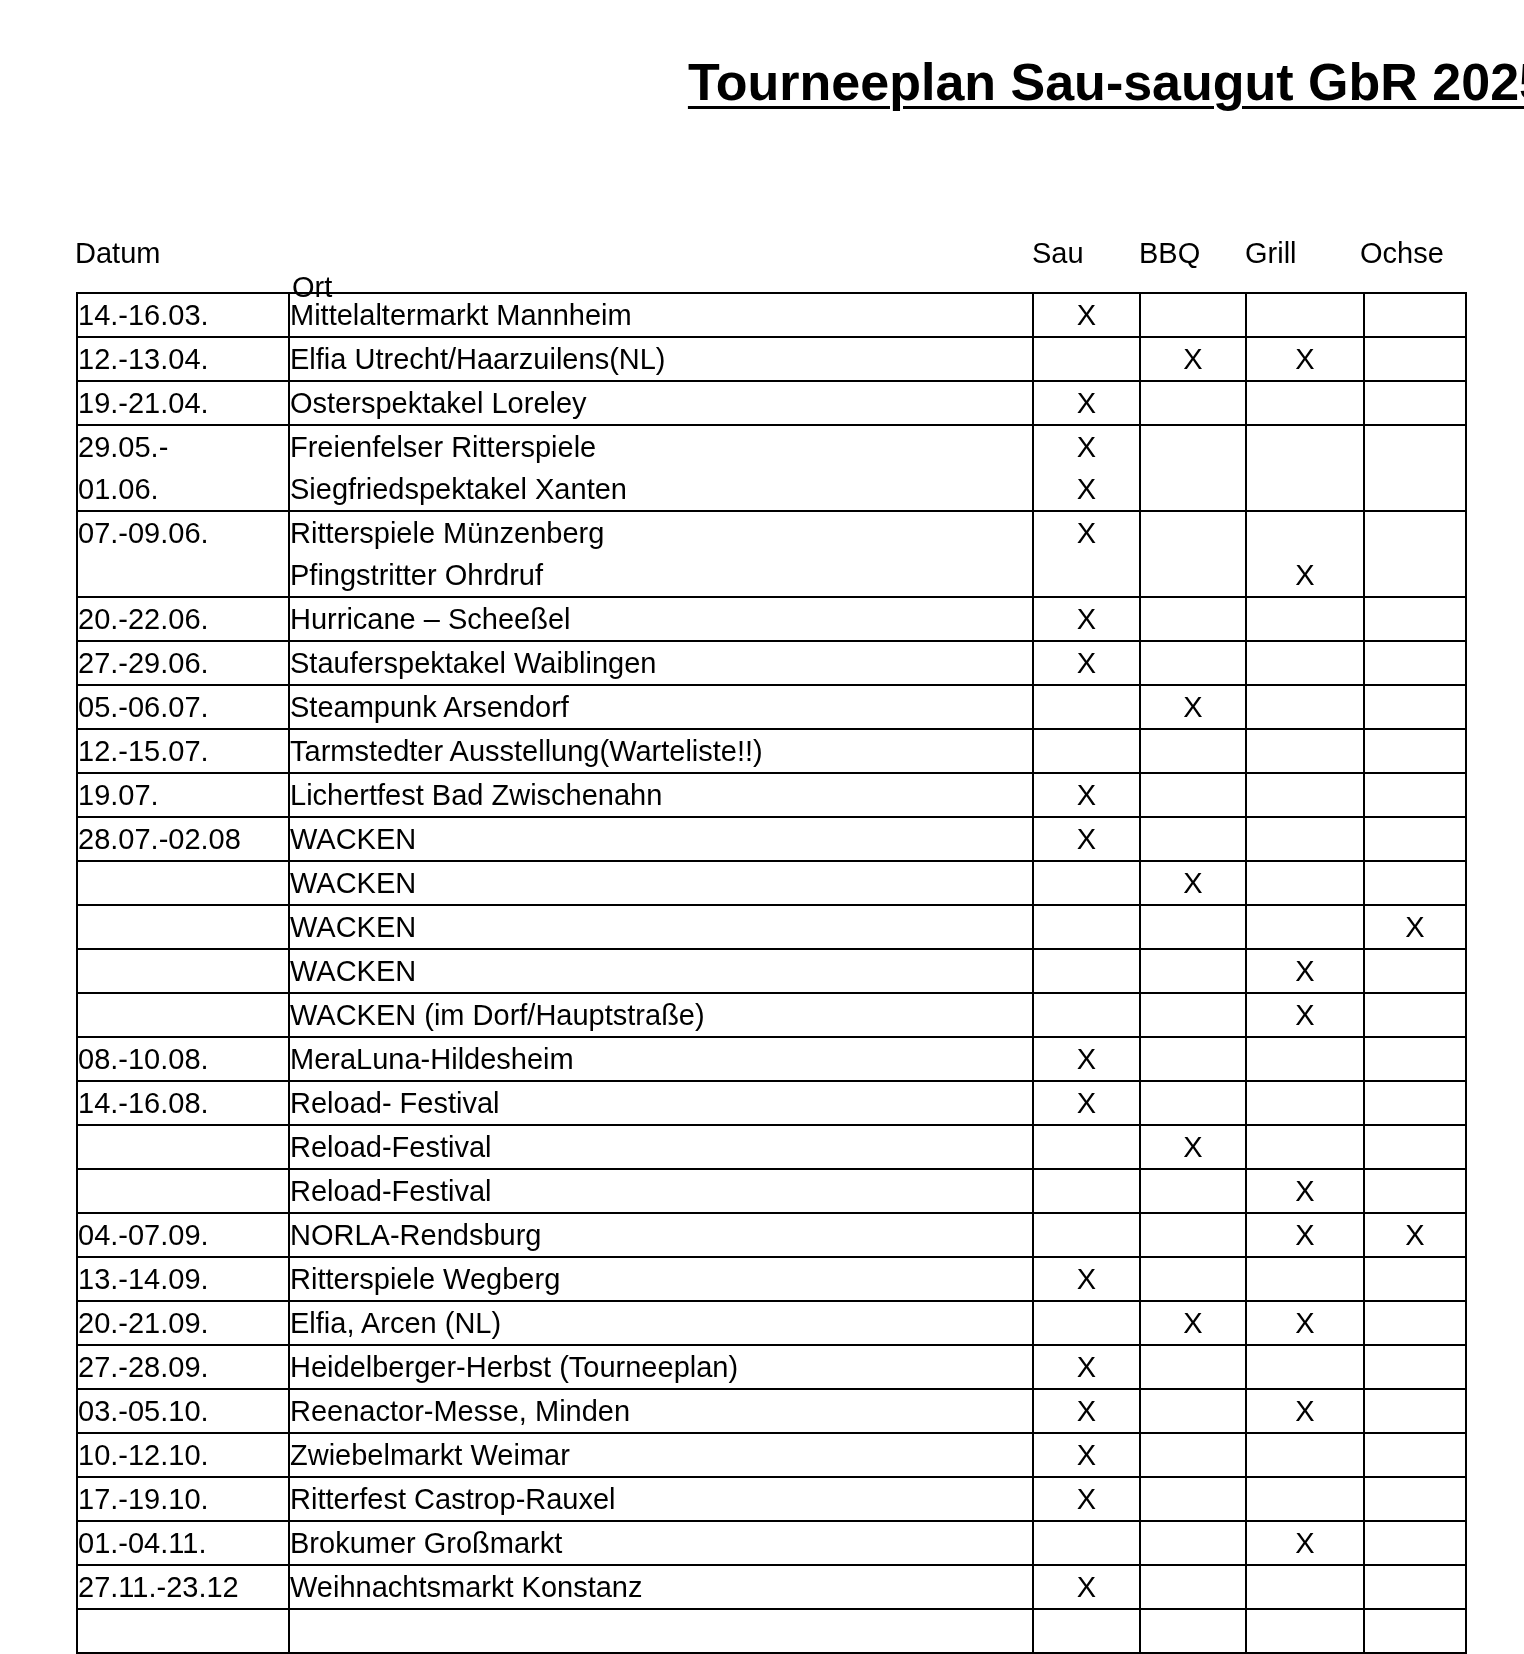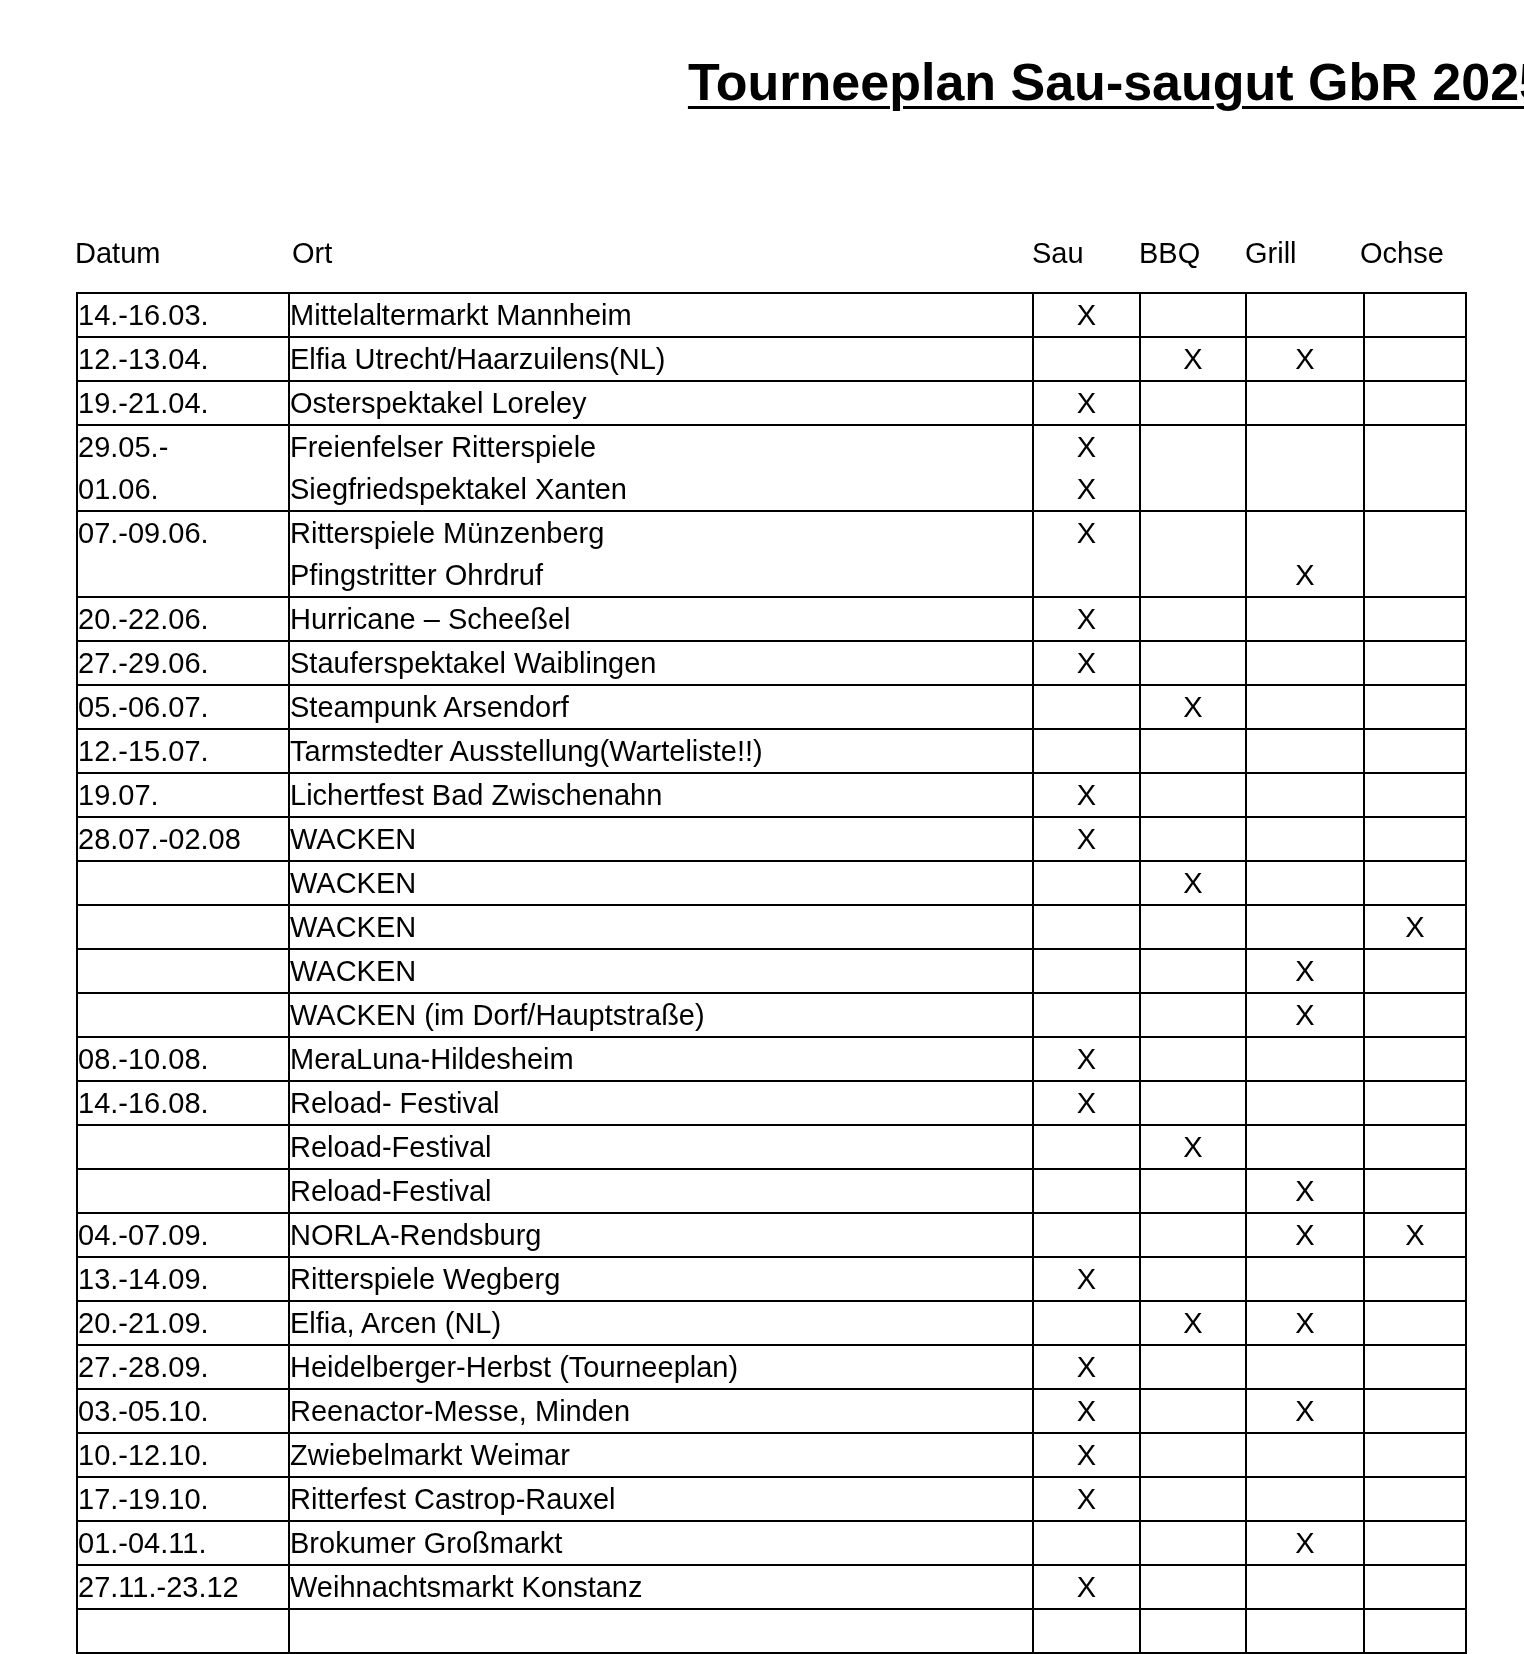--- a/index.html
+++ b/index.html
@@ -36,21 +36,21 @@
   .line { display: block; height: 42px; line-height: 42px; }
 </style>
 </head>
 <body>
 
 <div class="title">
   <span>Tourneeplan Sau-saugut GbR 2025</span>
 </div>
 
 <div class="hdr" style="left:75px;">Datum</div>
-<div class="hdr" style="left:292px;">Ort</div>
+<div class="hdr" style="left:292px;margin-top:34px;">Ort</div>
 <div class="hdr c" style="left:1032px;width:86px;">Sau</div>
 <div class="hdr c" style="left:1139px;width:106px;">BBQ</div>
 <div class="hdr c" style="left:1245px;width:104px;">Grill</div>
 <div class="hdr c" style="left:1360px;width:106px;">Ochse</div>
 
 <table class="plan">
   <colgroup>
     <col style="width:212px">
     <col style="width:744px">
     <col style="width:107px">

